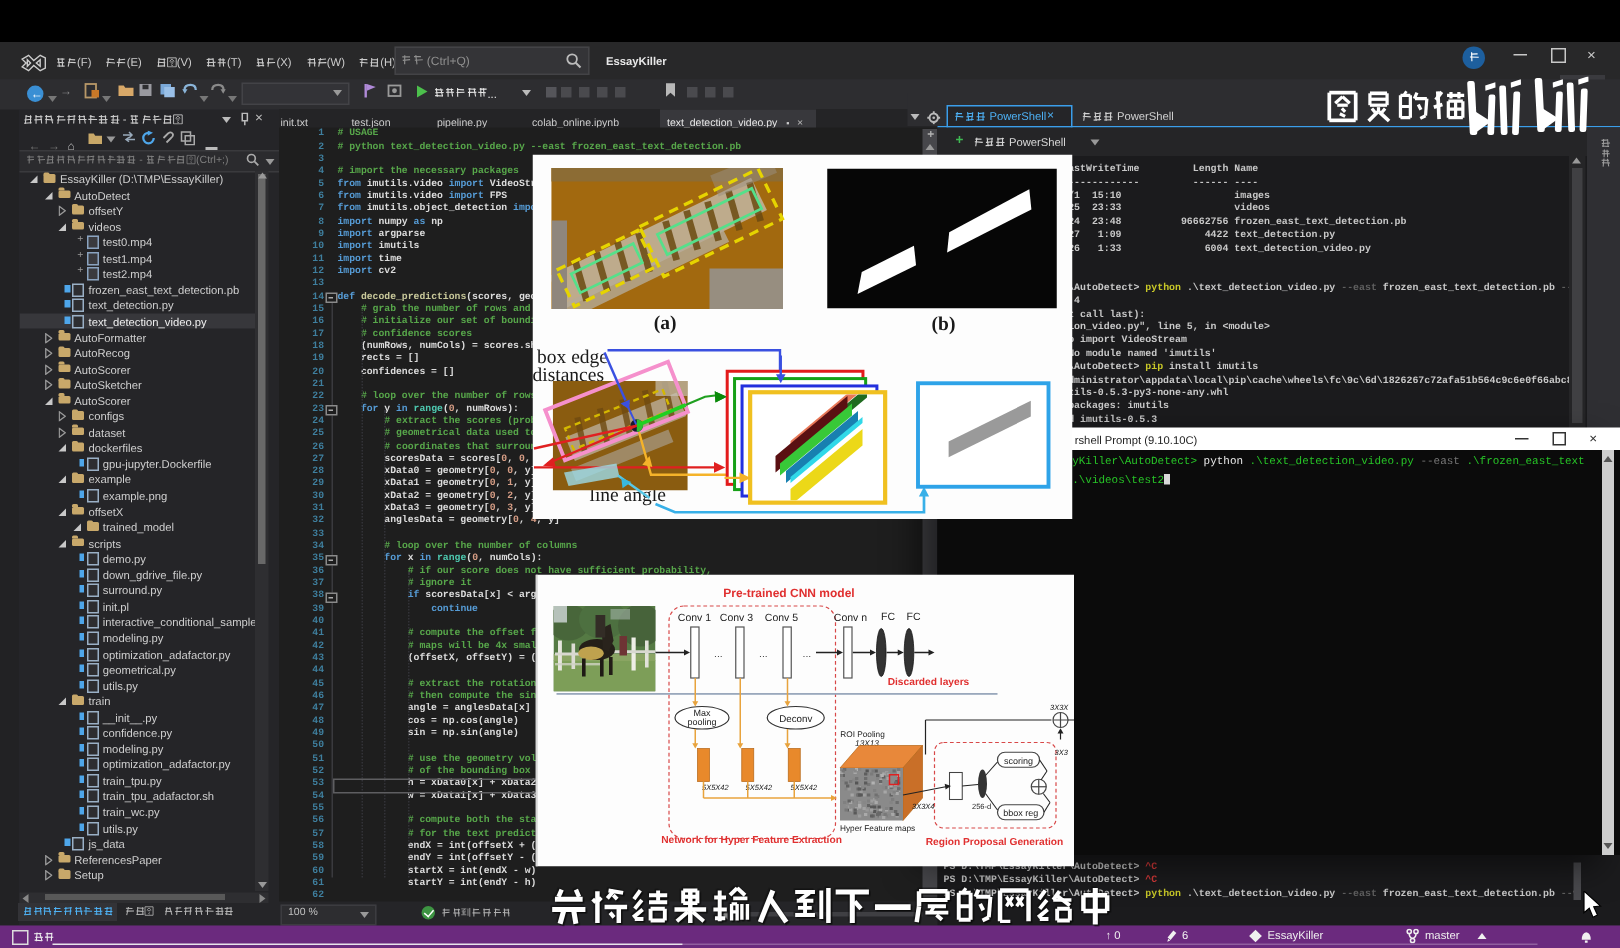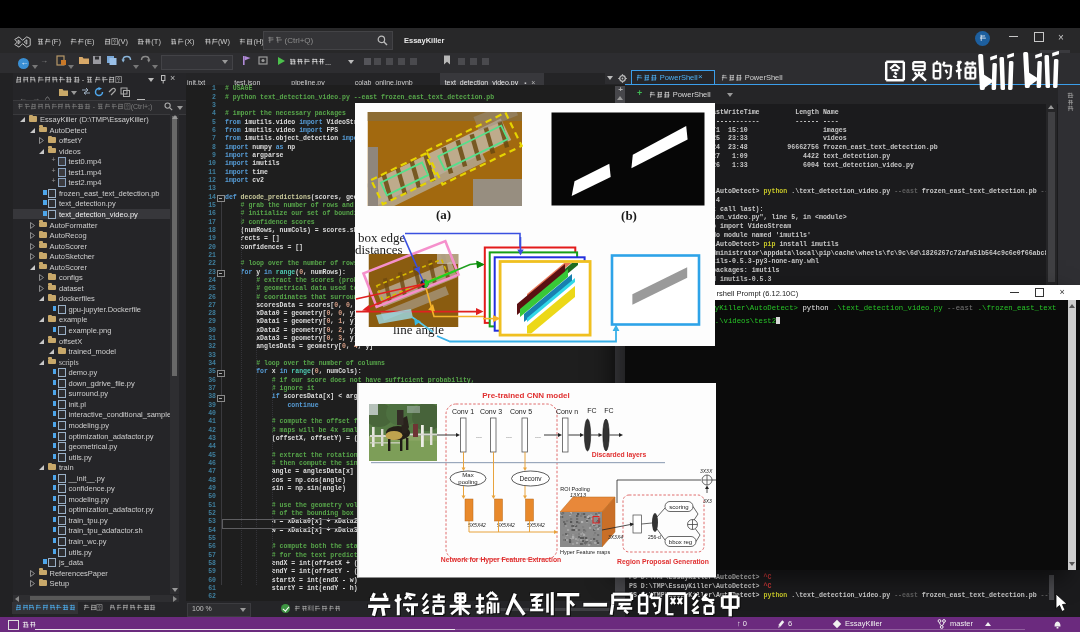--- a/index.html
+++ b/index.html
@@ -560,21 +560,21 @@
       <div class="abs" style="left:35px;top:223.55000000000007px;width:8px;height:5.5px;background:#c8a86a;border-radius:1px;"></div>
       <div class="abs" style="left:35px;top:222.05000000000007px;width:4px;height:2px;background:#c8a86a;border-radius:1px 1px 0 0;"></div>
       <div class="abs" style="left:46px;top:222.55000000000007px;color:#cfcfcf;font-size:7.5px;white-space:nowrap;">offsetX</div>
       <div class="abs" style="left:35.5px;top:235.10000000000008px;width:0;height:0;border-bottom:5px solid #c8c8c8;border-left:5px solid transparent;"></div>
       <div class="abs" style="left:44.5px;top:234.10000000000008px;width:8px;height:5.5px;background:#c8a86a;border-radius:1px;"></div>
       <div class="abs" style="left:44.5px;top:232.60000000000008px;width:4px;height:2px;background:#c8a86a;border-radius:1px 1px 0 0;"></div>
       <div class="abs" style="left:55.5px;top:233.10000000000008px;color:#cfcfcf;font-size:7.5px;white-space:nowrap;">trained_model</div>
       <div class="abs" style="left:26px;top:245.6500000000001px;width:0;height:0;border-bottom:5px solid #c8c8c8;border-left:5px solid transparent;"></div>
       <div class="abs" style="left:35px;top:244.6500000000001px;width:8px;height:5.5px;background:#c8a86a;border-radius:1px;"></div>
       <div class="abs" style="left:35px;top:243.1500000000001px;width:4px;height:2px;background:#c8a86a;border-radius:1px 1px 0 0;"></div>
-      <div class="abs" style="left:46px;top:243.6500000000001px;color:#cfcfcf;font-size:7.5px;white-space:nowrap;font-family:Liberation Serif, serif;">scripts</div>
+      <div class="abs" style="left:46px;top:243.6500000000001px;color:#cfcfcf;font-size:7.5px;white-space:nowrap;">scripts</div>
       <div class="abs" style="left:39.5px;top:255.2000000000001px;width:3.5px;height:5px;background:#4ea6ea;"></div>
       <div class="abs" style="left:44.5px;top:254.2000000000001px;width:6px;height:7px;background:#2d2d30;border:0.5px solid #9ab0c6;"></div>
       <div class="abs" style="left:55.5px;top:254.2000000000001px;color:#cfcfcf;font-size:7.5px;white-space:nowrap;">demo.py</div>
       <div class="abs" style="left:39.5px;top:265.7500000000001px;width:3.5px;height:5px;background:#4ea6ea;"></div>
       <div class="abs" style="left:44.5px;top:264.7500000000001px;width:6px;height:7px;background:#2d2d30;border:0.5px solid #9ab0c6;"></div>
       <div class="abs" style="left:55.5px;top:264.7500000000001px;color:#cfcfcf;font-size:7.5px;white-space:nowrap;">down_gdrive_file.py</div>
       <div class="abs" style="left:39.5px;top:276.3000000000001px;width:3.5px;height:5px;background:#4ea6ea;"></div>
       <div class="abs" style="left:44.5px;top:275.3000000000001px;width:6px;height:7px;background:#2d2d30;border:0.5px solid #9ab0c6;"></div>
       <div class="abs" style="left:55.5px;top:275.3000000000001px;color:#cfcfcf;font-size:7.5px;white-space:nowrap;">surround.py</div>
       <div class="abs" style="left:39.5px;top:286.85000000000014px;width:3.5px;height:5px;background:#4ea6ea;"></div>
@@ -1120,21 +1120,21 @@
     <div class="abs tu" style="left:985px;top:622px;border-bottom-color:#f0f0f0;"></div>
 <svg class="abs" style="left:1053px;top:620px;" width="9" height="9" viewBox="0 0 9 9">
       <path d="M1.5 6.5 Q1.5 2 4.5 1.5 Q7.5 2 7.5 6.5 Z" fill="#f0f0f0"></path>
       <rect x="3.6" y="7" width="1.8" height="1.5" fill="#f0f0f0"></rect>
     </svg>
 <div class="abs" style="left:35px;top:628.5px;width:420px;height:1.6px;background:#e8e4ea;"></div>
 <div class="abs" style="left:455px;top:628.5px;width:570px;height:1.6px;background:rgba(255,255,255,0.25);"></div>
 
 <div class="abs" style="left:624.5px;top:284.5px;width:455.5px;height:285.5px;box-shadow:-14px 8px 22px rgba(0,0,0,0.55);">
 <div class="abs" style="left:0;top:0;width:455.5px;height:15.5px;background:#fff;"></div>
-<div class="abs" style="left:92px;top:4px;color:#222;font-size:7.5px;">rshell Prompt (6.12.10C)</div>
+<div class="abs" style="left:92px;top:4px;color:#222;font-size:7.5px;">rshell Prompt (9.10.10C)</div>
 <div class="abs" style="left:385px;top:7px;width:9px;height:1px;background:#333;"></div>
 <div class="abs" style="left:410px;top:3.5px;width:7px;height:7px;border:1px solid #333;"></div>
 <div class="abs" style="left:435px;top:2px;color:#333;font-size:9px;">×</div>
 <div class="abs" style="left:0;top:15.5px;width:443.5px;height:270px;background:#0b0b0b;"></div>
 <pre class="mono abs" style="left:29px;top:17px;font-size:7.3px;line-height:13px;color:#1fb41f;"><span style="color:#27c427;">PS D:\TMP\EssayKiller\AutoDetect&gt;</span> <span style="color:#e8e8e8;">python</span> <span style="color:#27c427;">.\text_detection_video.py</span> <span style="color:#777;">--east</span> <span style="color:#27c427;">.\frozen_east_text</span>
 <span style="color:#27c427;">              .\videos\test2</span><span style="display:inline-block;width:4px;height:7px;background:#d8d8d8;vertical-align:-1px;"></span></pre>
 <div class="abs" style="left:443.5px;top:15.5px;width:8px;height:270px;background:#cdcdcd;"></div>
 <div class="abs tu" style="left:444.5px;top:19px;border-bottom-color:#555;"></div>
 <div class="abs td" style="left:444.5px;top:277px;border-top-color:#555;"></div>
 <div class="abs" style="left:451.5px;top:15.5px;width:4px;height:270px;background:#0b0b0b;"></div>

